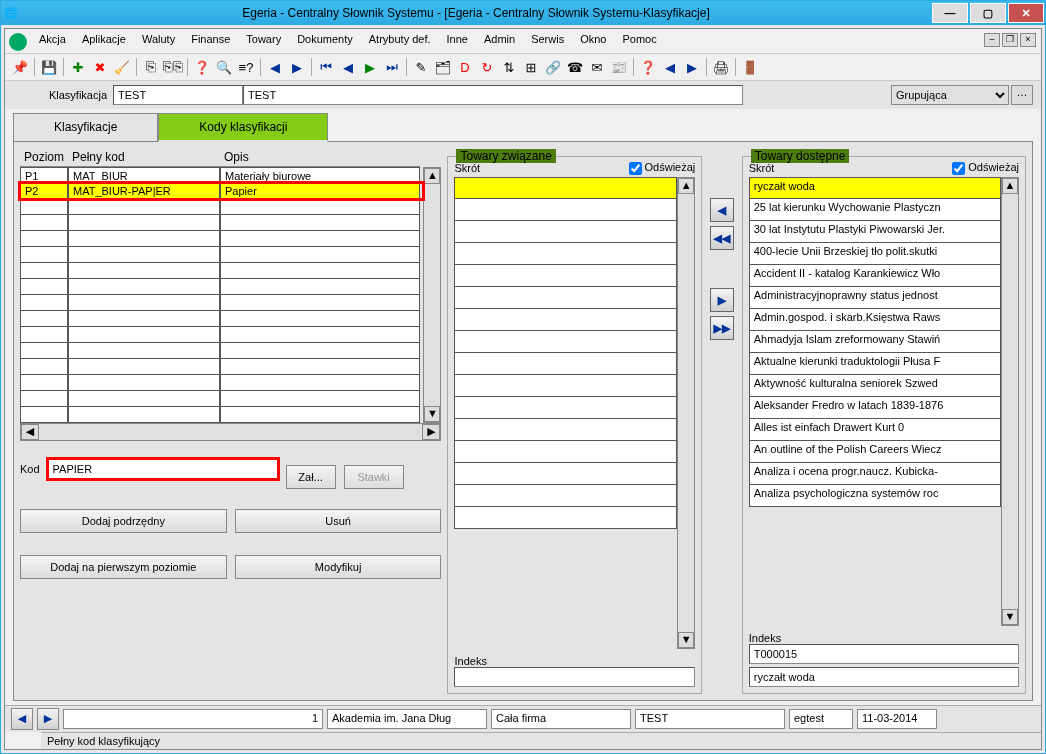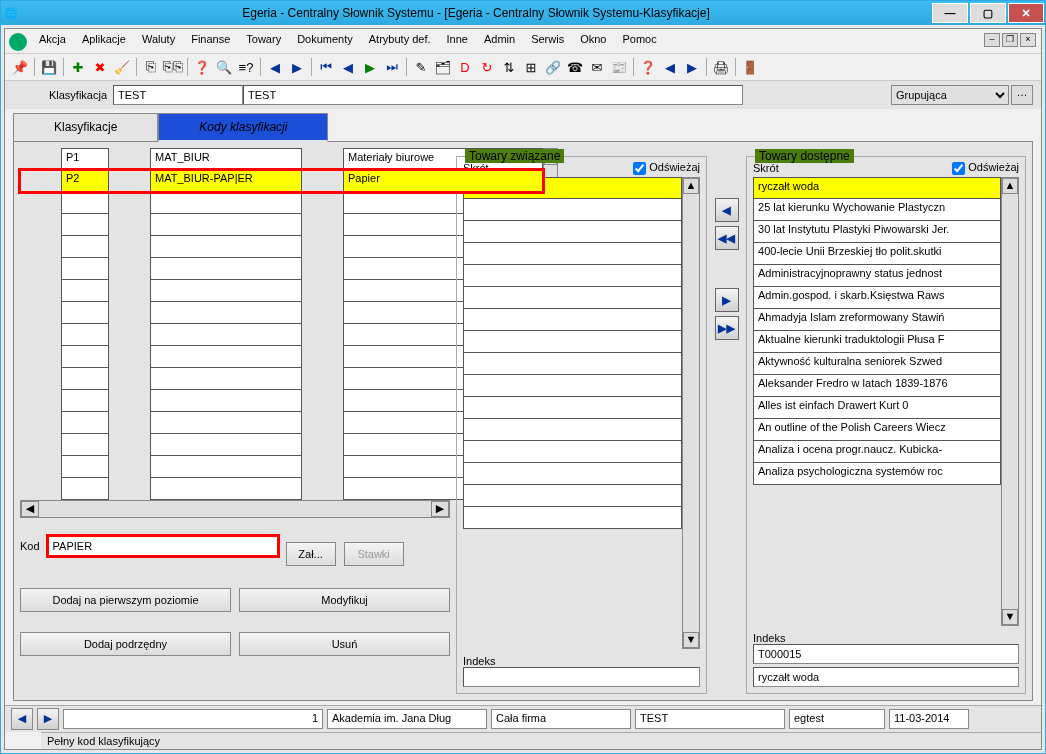--- a/index.html
+++ b/index.html
@@ -19,27 +19,27 @@
 .mdi-ctrls div { width: 16px; height: 14px; border: 1px solid #888; background: #ddd; margin: 2px 1px; text-align: center; line-height: 10px; font-size: 9px; cursor: pointer; }
 .toolbar { display: flex; padding: 2px 4px; background: #f0f0f0; border-bottom: 1px solid #ccc; align-items: center; flex-wrap: nowrap; }
 .toolbar .btn { width: 20px; height: 20px; margin: 1px; border: 1px solid transparent; display: inline-flex; align-items: center; justify-content: center; cursor: pointer; font-size: 13px; }
 .toolbar .sep { width: 1px; height: 18px; background: #aaa; margin: 0 3px; }
 .formrow { display: flex; align-items: center; padding: 4px 8px; background: #e4e4e4; }
 .formrow label { width: 100px; text-align: right; padding-right: 6px; }
 .txt { background: #fff; border: 1px solid #888; border-top-color: #555; border-left-color: #555; height: 20px; padding: 2px 4px; }
 .select { background: #e0e0e0; border: 1px solid #888; height: 20px; }
 .tabs { display: flex; margin: 4px 0 0 8px; }
 .tab { padding: 6px 40px; border: 1px solid #888; background: #e4e4e4; border-bottom: none; cursor: pointer; font-size: 12px; }
-.tab.active { background: #1d4ed8; border-bottom: 2px solid #e4e4e4; position: relative; z-index: 2; font-style: italic; }
+.tab.active { background: #84cc16; border-bottom: 2px solid #e4e4e4; position: relative; z-index: 2; }
 .tabbody { flex: 1; border: 1px solid #888; margin: -1px 8px 4px 8px; background: #e4e4e4; display: flex; padding: 6px; gap: 6px; }
 .leftpanel { width: 430px; display: flex; flex-direction: column; }
 .tblhdr { display: flex; }
 .tblhdr div { border-bottom: 1px solid #888; padding: 2px 4px; font-size: 12px; }
 .gridrow { display: flex; }
-.gridrow .cell { background: #fff; border: 1px solid #555; border-top: none; height: 22px; padding: 2px 4px; overflow: hidden; margin-left: 41px; }
+.gridrow .cell { background: #fff; border: 1px solid #555; border-top: none; height: 16px; padding: 2px 4px; overflow: hidden; }
 .gridrow.ylw .cell { background: #ffff00; }
 .gridrow.hl { outline: 3px solid #ff0000; outline-offset: -1px; position: relative; z-index: 3; }
 .c-pz { width: 48px; }
 .c-kd { width: 152px; }
 .c-op { width: 200px; }
 .hscroll { height: 18px; background: #e0e0e0; border: 1px solid #888; display: flex; align-items: center; }
 .hscroll .sbtn { width: 18px; height: 16px; background: #ddd; border: 1px solid #888; text-align: center; line-height: 12px; cursor: pointer; }
 .hscroll .track { flex: 1; }
 .btnw { background: linear-gradient(#f4f4f4,#dcdcdc); border: 1px solid #888; padding: 5px 10px; cursor: pointer; text-align: center; margin-top: 16px; }
 .btnw.dis { color: #999; }
@@ -155,20 +155,25 @@
       </select>
       <div style="width:22px;height:20px;border:1px solid #888;background:#ddd;margin-left:2px;text-align:center;cursor:pointer">…</div>
     </div>
     <div class="tabs">
       <div class="tab">Klasyfikacje</div>
       <div class="tab active">Kody klasyfikacji</div>
     </div>
     <div class="tabbody">
 
       <div class="leftpanel">
+        <div class="tblhdr">
+          <div class="c-pz">Poziom</div>
+          <div class="c-kd">Pełny kod</div>
+          <div class="c-op">Opis</div>
+        </div>
         <div style="display:flex">
           <div id="gridrows" style="flex:1">
               <div class="gridrow">
                 <div class="cell c-pz" style="border-top: 1px solid rgb(85, 85, 85);">P1</div>
                 <div class="cell c-kd" style="border-top: 1px solid rgb(85, 85, 85);">MAT_BIUR</div>
                 <div class="cell c-op" style="border-top: 1px solid rgb(85, 85, 85);">Materiały biurowe</div>
               </div>
               <div class="gridrow ylw hl">
                 <div class="cell c-pz">P2</div>
                 <div class="cell c-kd">MAT_BIUR-PAP|ER</div>
@@ -255,27 +260,27 @@
           <div class="sbtn">◀</div>
             <div class="track"></div>
             <div class="sbtn">▶</div>
         </div>
         <div class="ksplit">
           <label>Kod</label>
           <input class="txt redbox" style="width: 230px;" value="PAPIER">
           <div class="btnw" style="width:50px">Zał...</div>
           <div class="btnw dis" style="width:60px">Stawki</div>
         </div>
+        <div style="display:flex;gap:8px;margin-top:4px">
+          <div class="btnw" style="flex:1">Dodaj podrzędny</div>
+          <div class="btnw" style="flex:1">Usuń</div>
+        </div>
         <div style="display:flex;gap:8px;margin-top:6px">
           <div class="btnw" style="flex:1">Dodaj na pierwszym poziomie</div>
           <div class="btnw" style="flex:1">Modyfikuj</div>
-        </div>
-        <div style="display:flex;gap:8px;margin-top:4px">
-          <div class="btnw" style="flex:1">Dodaj podrzędny</div>
-          <div class="btnw" style="flex:1">Usuń</div>
         </div>
       </div>
 
       <div class="middlepanel">
         <div class="groupbox">
           <div class="gt">Towary związane</div>
           <div style="display:flex;align-items:center;gap:8px;margin-bottom:2px">
             <span>Skrót</span>
             <div style="flex:1"></div>
             <label><input type="checkbox" class="chk" checked="" style=""> <span>Odświeżaj</span></label>
@@ -325,20 +330,21 @@
             <span>Skrót</span>
             <div style="flex:1"></div>
             <label><input type="checkbox" class="chk" checked="" style=""> <span>Odświeżaj</span></label>
           </div>
           <div class="listbody">
             <div class="listcol" id="rightlist">
                 <div class="listrow ylw">ryczałt woda</div>
                 <div class="listrow">25 lat kierunku Wychowanie Plastyczn</div>
                 <div class="listrow">30 lat Instytutu Plastyki Piwowarski Jer.</div>
                 <div class="listrow">400-lecie Unii Brzeskiej tło polit.skutki</div>
+                <div class="listrow">Accident II - katalog Karankiewicz Wło</div>
                 <div class="listrow">Administracyjnoprawny status jednost</div>
                 <div class="listrow">Admin.gospod. i skarb.Księstwa Raws</div>
                 <div class="listrow">Ahmadyja Islam zreformowany Stawiń</div>
                 <div class="listrow">Aktualne kierunki traduktologii Płusa F</div>
                 <div class="listrow">Aktywność kulturalna seniorek Szwed</div>
                 <div class="listrow">Aleksander Fredro w latach 1839-1876</div>
                 <div class="listrow">Alles ist einfach Drawert Kurt 0</div>
                 <div class="listrow">An outline of the Polish Careers Wiecz</div>
                 <div class="listrow">Analiza i ocena progr.naucz. Kubicka-</div>
                 <div class="listrow">Analiza psychologiczna systemów roc</div>
@@ -355,20 +361,20 @@
         </div>
       </div>
     </div>
     <div class="navbar">
       <div class="nb">◀</div>
       <div class="nb">▶</div>
       <div class="nbf" style="width:260px;text-align:right">1</div>
       <div class="nbf" style="width:160px">Akademia im. Jana Dług</div>
       <div class="nbf" style="width:140px">Cała firma</div>
       <div class="nbf" style="width:150px">TEST</div>
-      <div class="nbf" style="width:96px">egtest</div>
+      <div class="nbf" style="width:64px">egtest</div>
       <div class="nbf" style="width:80px">11-03-2014</div>
     </div>
     <div class="statusbar">
       <div>Pełny kod klasyfikujący</div>
     </div>
   </div>
 </div>
 
 </body></html>

